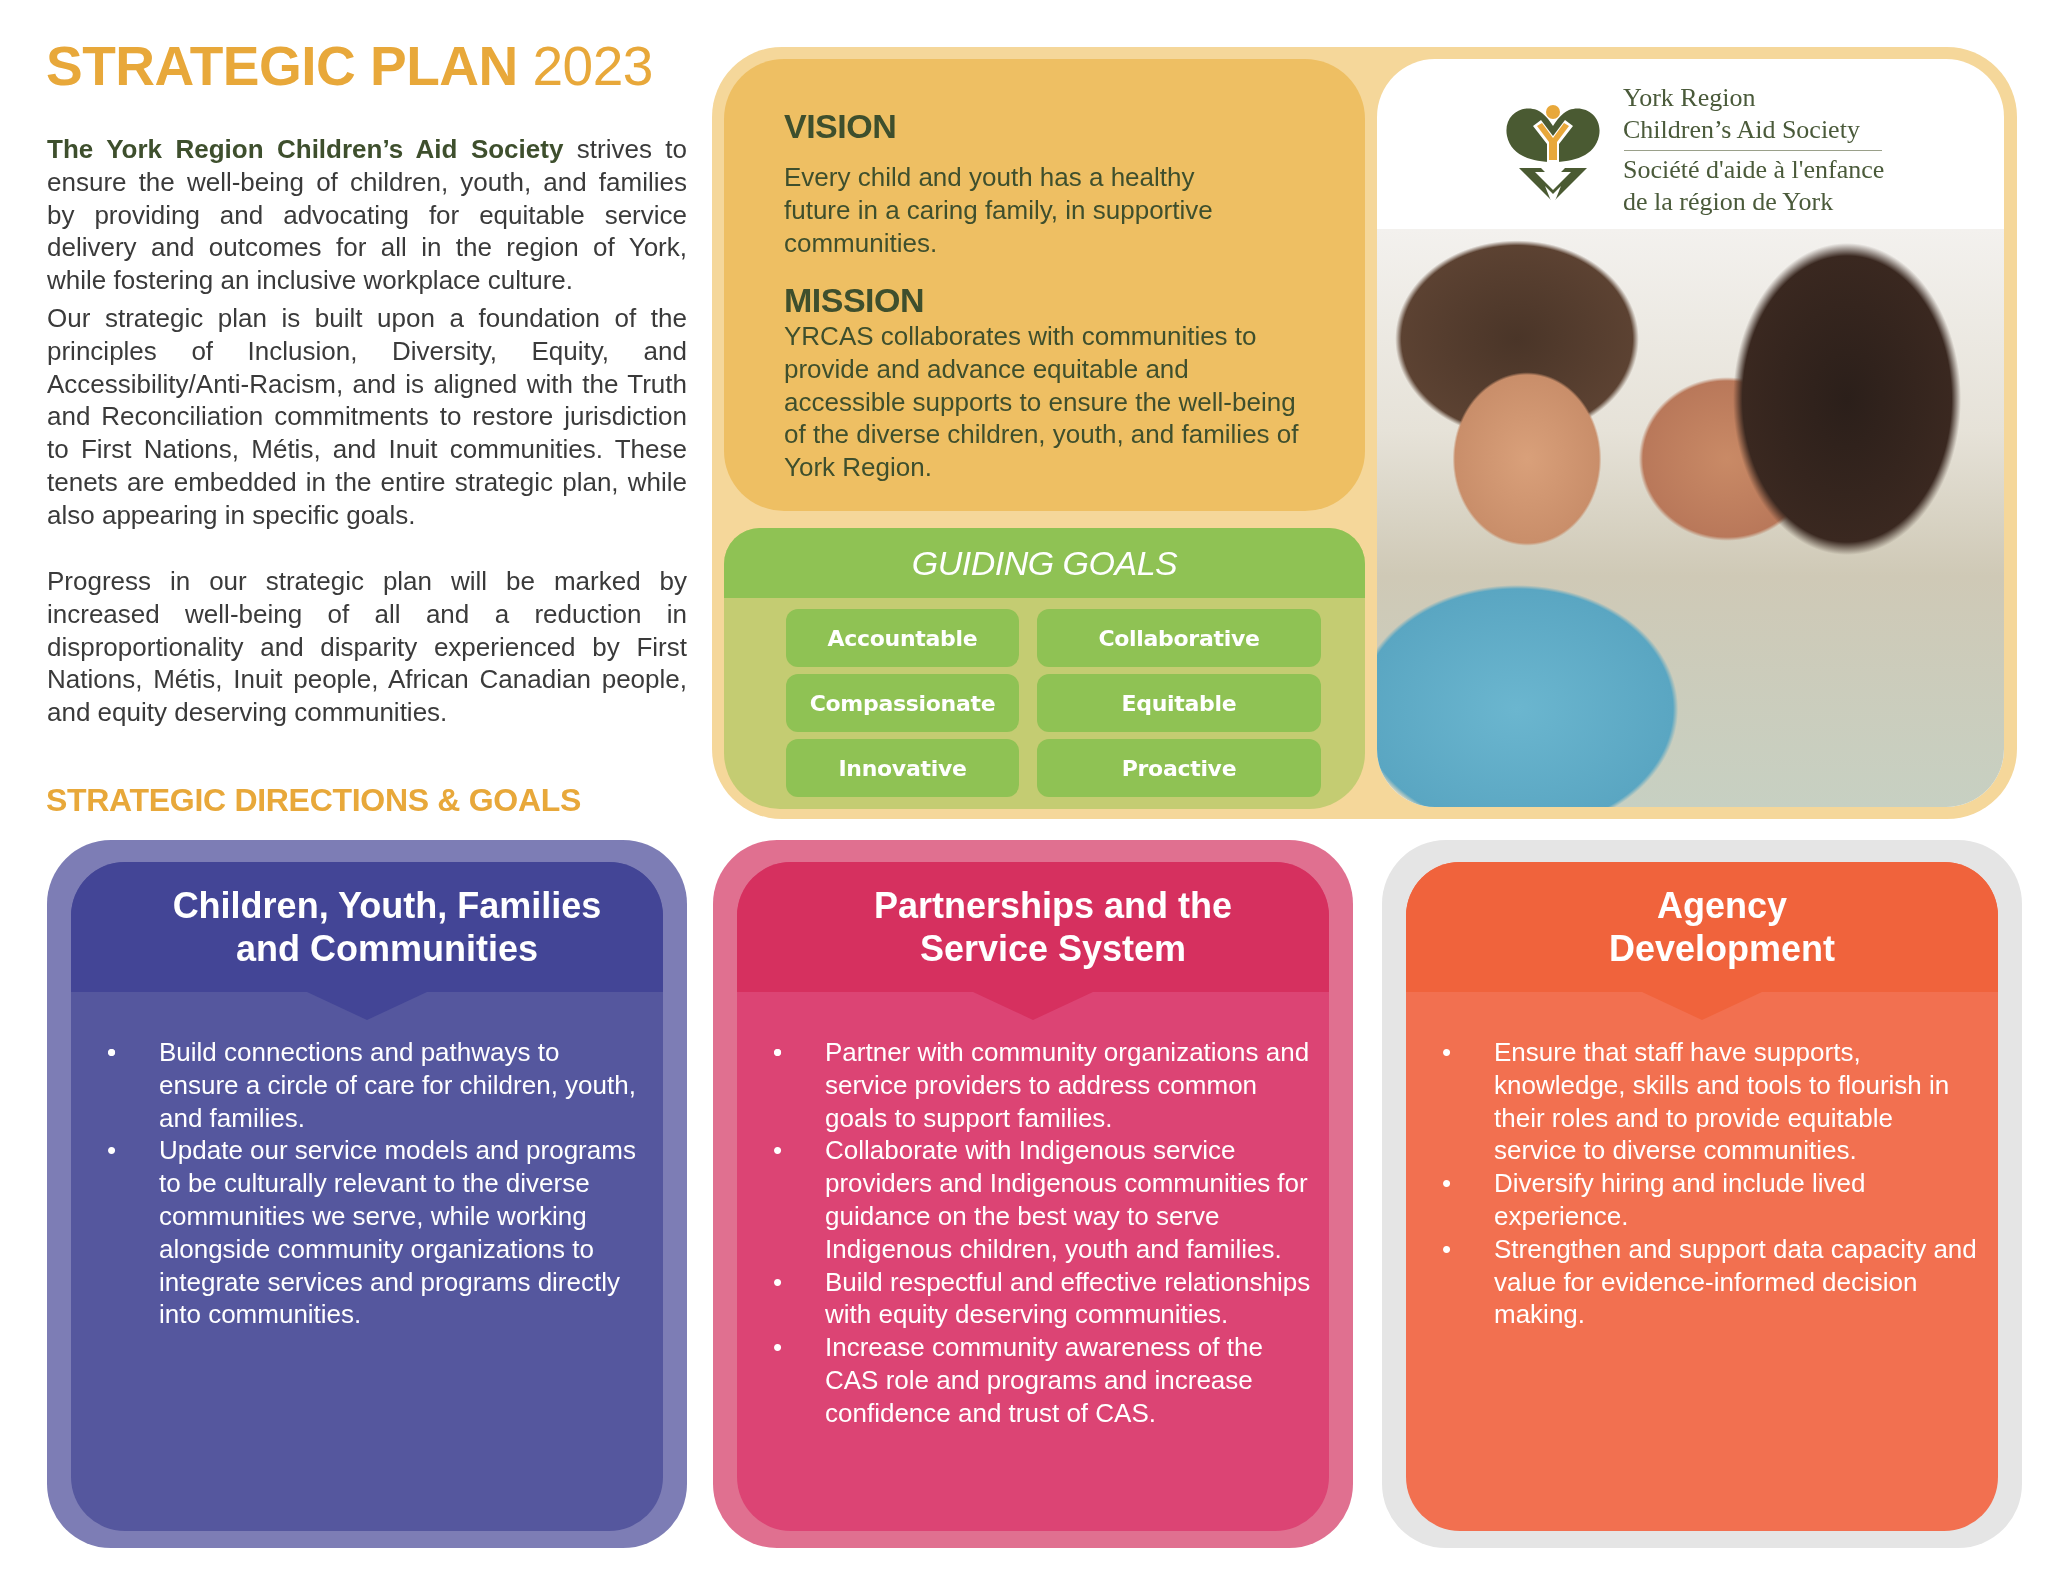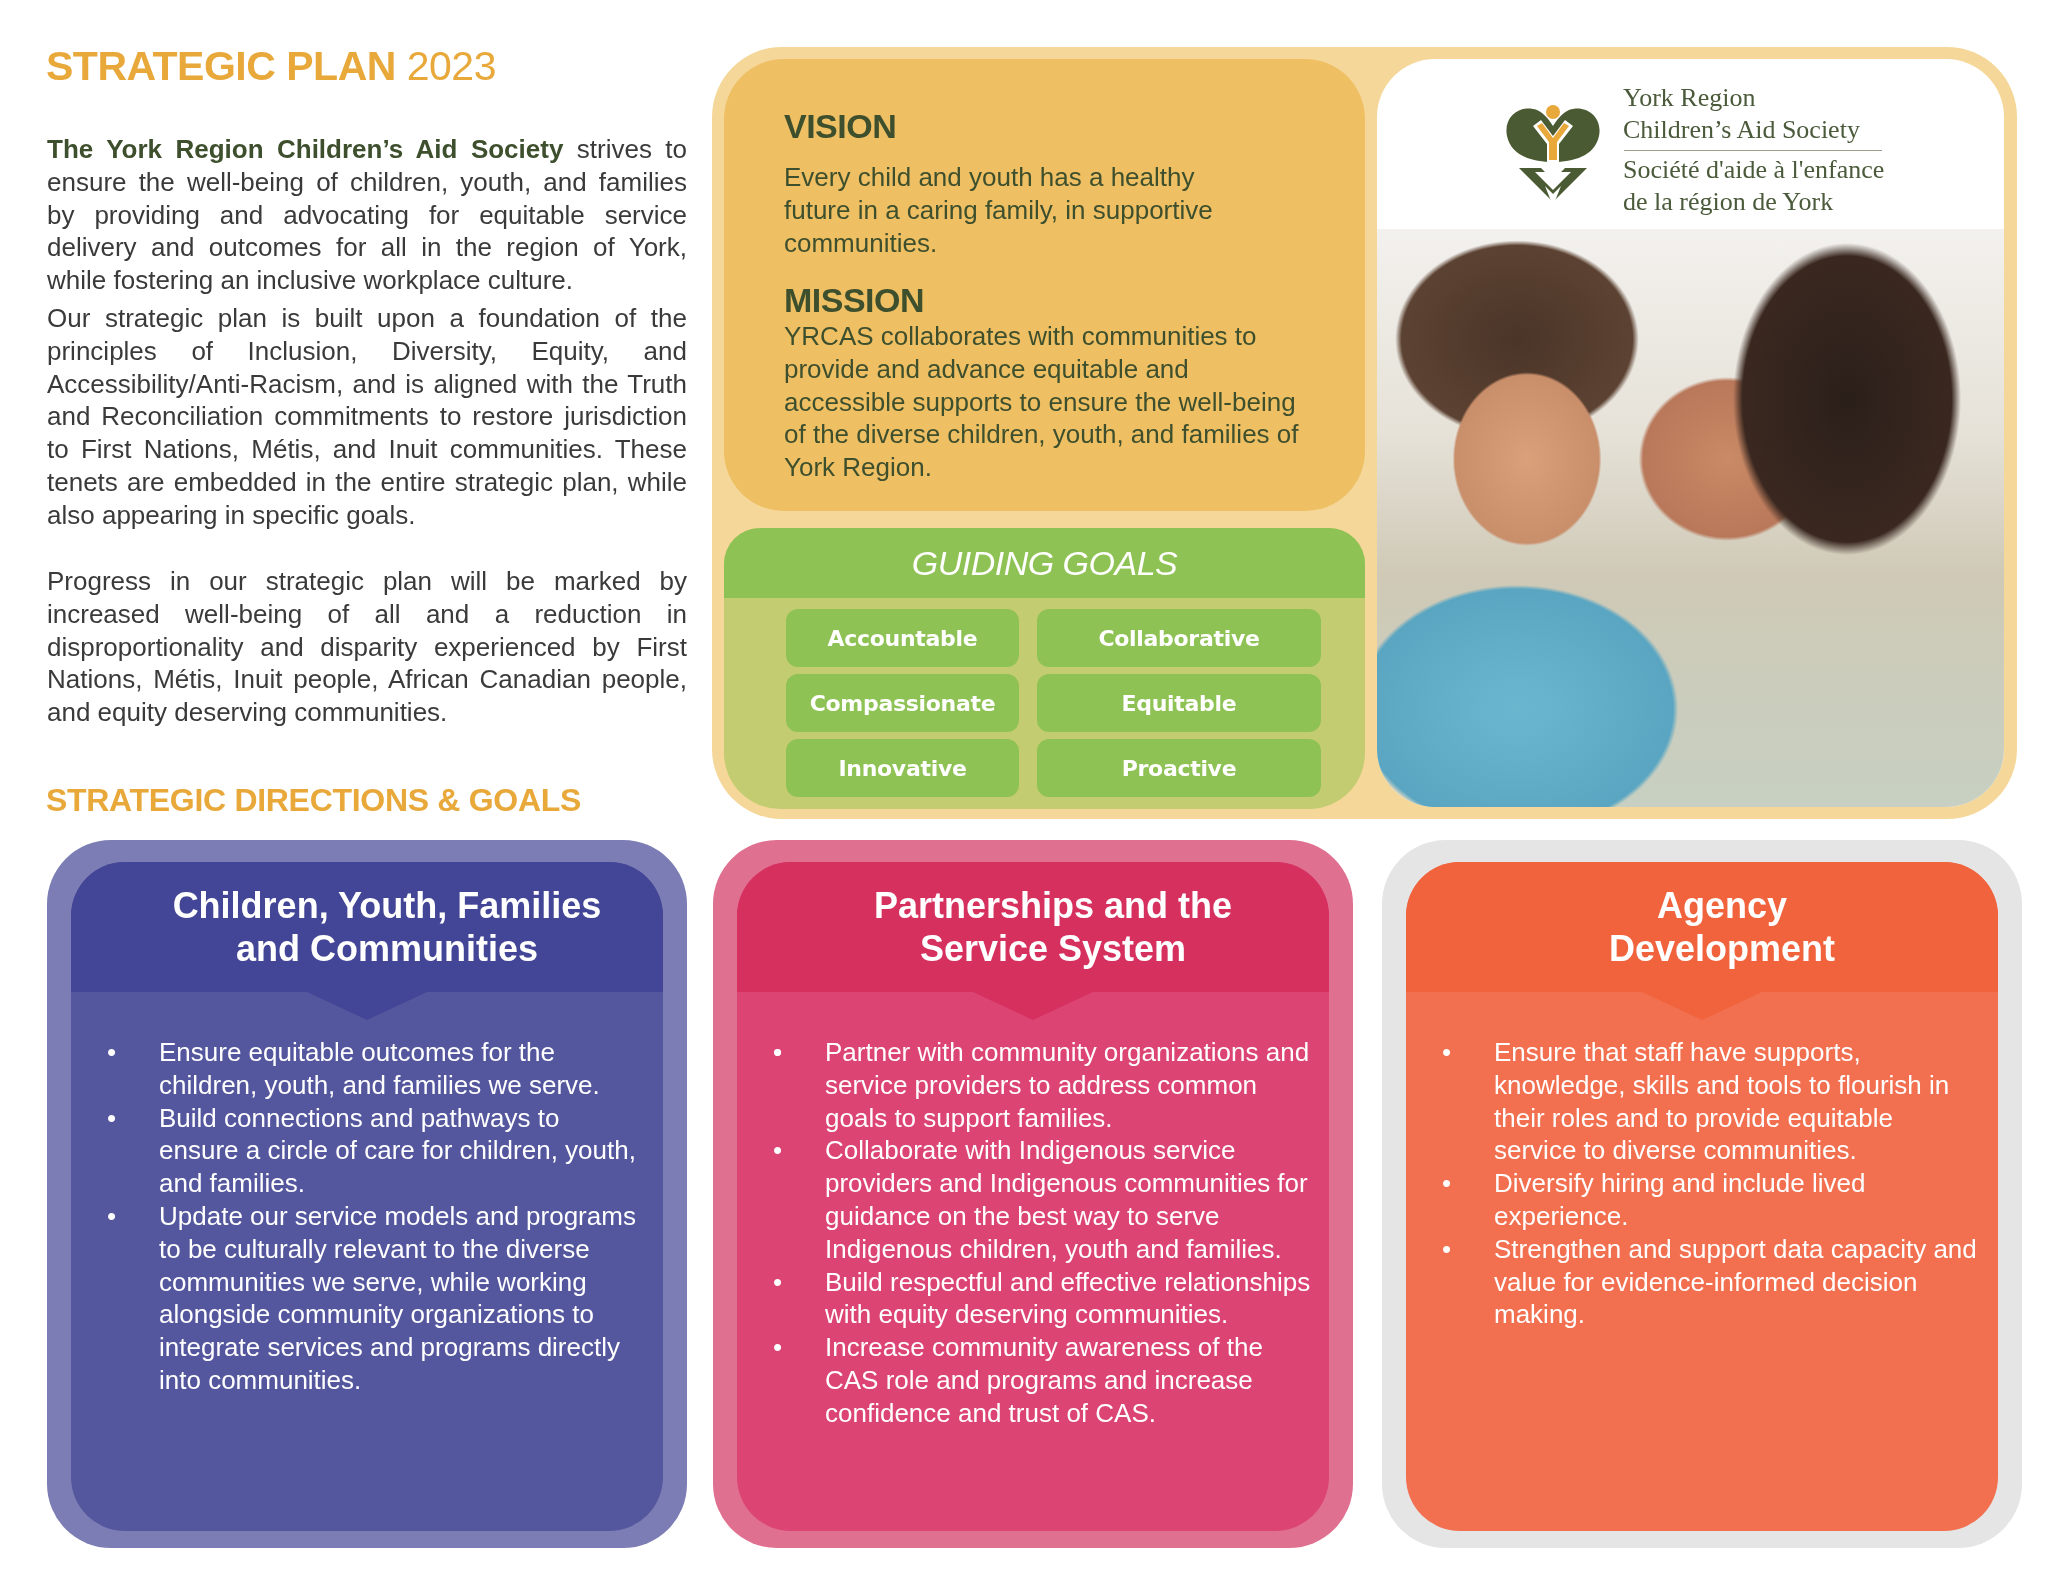--- a/index.html
+++ b/index.html
@@ -1,21 +1,21 @@
 <!DOCTYPE html>
 <html><head>
 <meta charset="utf-8">
 <style>
   * { box-sizing: border-box; margin: 0; padding: 0; }
   html, body { width: 2048px; height: 1583px; background: #ffffff; overflow: hidden; }
   body { position: relative; font-family: "Liberation Sans", sans-serif; color: #333333; }
   .abs { position: absolute; }
 
   
-  #title { left: 46px; top: 38px; font-size: 41px; line-height: 56px; color: #e8a83a; white-space: nowrap; letter-spacing: -0.5px; }
+  #title { left: 46px; top: 38px; font-size: 55px; line-height: 56px; color: #e8a83a; white-space: nowrap; letter-spacing: -0.5px; }
   #title .bold { font-weight: 900; }
   #title .year { font-weight: 400; }
 
   .intro { left: 47px; width: 640px; font-size: 26px; line-height: 32.8px; text-align: justify; color: #3a3a3a; }
   .intro .org { font-weight: 700; color: #3e4f2d; }
   #p1 { top: 105px; margin-top: 28px; }
   #p2 { top: 302px; }
   #p3 { top: 565px; }
 
   #sd-heading { left: 46px; top: 782px; font-size: 32px; font-weight: 900; color: #e8a83a; letter-spacing: -0.3px; white-space: nowrap; }
@@ -129,21 +129,21 @@
 <div id="card1" class="card-outer">
   <div class="card-inner">
     <div class="card-header">
       <div class="card-title">
         <div>Children, Youth, Families</div>
         <div>and Communities</div>
       </div>
     </div>
     <div class="card-arrow"></div>
     <ul class="card-list">
-      <li><span class="bullet">•</span><span>Ensure equitable outcomes for the children, youth, and families we serve.</span></li>
+      <li><span class="bullet">•</span></li>
       <li><span class="bullet">•</span><span>Build connections and pathways to ensure a circle of care for children, youth, and families.</span></li>
       <li><span class="bullet">•</span><span>Update our service models and programs to be culturally relevant to the diverse communities we serve, while working alongside community organizations to integrate services and programs directly into communities.</span></li>
     </ul>
   </div>
 </div>
 
 <div id="card2" class="card-outer">
   <div class="card-inner">
     <div class="card-header">
       <div class="card-title">

